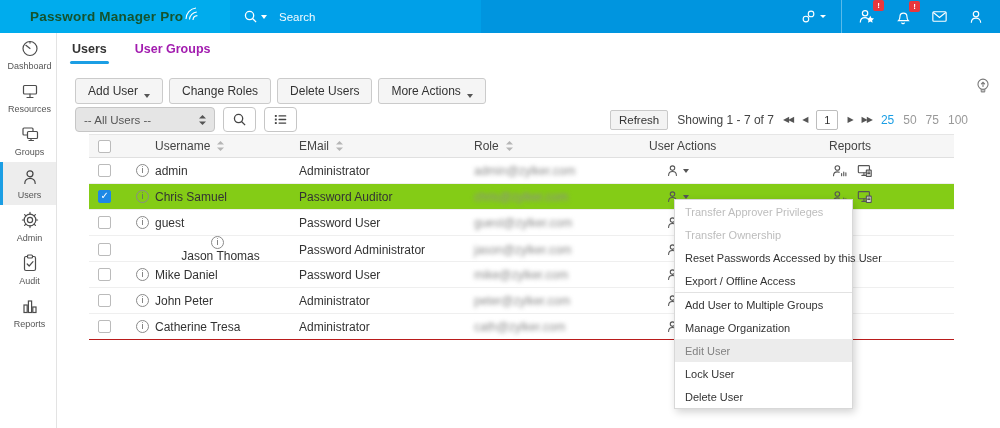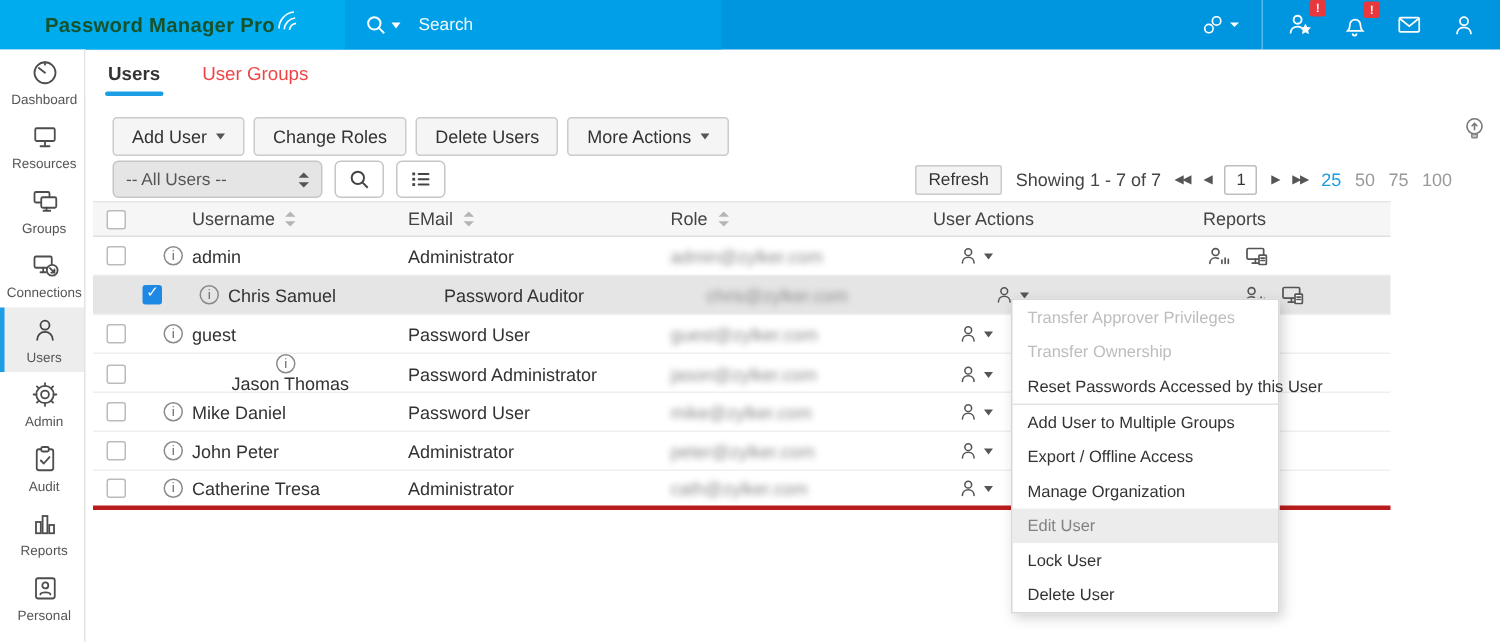--- a/index.html
+++ b/index.html
@@ -21,46 +21,46 @@
   .badge { position:absolute; top:-7px; right:-8px; min-width:11px; height:11px; background:#e8373d; color:#fff; font-size:8px; font-weight:bold; text-align:center; line-height:11px; border-radius:2px; padding:0 2px; }
 
   
   .sidebar { position:absolute; top:33px; left:0; width:57px; height:395px; background:#fff; border-right:1px solid #e3e3e3; }
   .side-item { width:100%; height:43px; display:flex; flex-direction:column; align-items:center; justify-content:center; cursor:pointer; border-left:3px solid transparent; }
   .side-item .lbl { font-size:9px; color:#555; margin-top:3px; }
   .side-item.active { background:#ededed; border-left:3px solid #1b9ee4; }
 
   
   .tabbar { position:absolute; top:35px; left:57px; right:0; height:30px; display:flex; align-items:center; padding-left:13px; background:#fff; }
-  .tab { position:relative; font-size:12.5px; color:#ef4444; margin-right:24px; padding:6px 2px 9px; cursor:pointer; }
+  .tab { position:relative; font-size:12.5px; color:#a21caf; margin-right:24px; padding:6px 2px 9px; cursor:pointer;font-weight:bold; }
   .tab.active { color:#333; font-weight:bold; }
   .tab.active::after { content:""; position:absolute; left:0; right:0; bottom:1px; height:3px; background:#1b9ee4; border-radius:2px; }
 
   
   .toolbar { position:absolute; top:78px; left:75px; display:flex; gap:6px; }
-  .btn { display:inline-flex; align-items:center; gap:6px; background:#f5f5f5; border:1px solid #cbcbcb; border-radius:3px; font-size:12px; color:#333; padding:5px 12px; cursor:pointer; white-space:nowrap; }
+  .btn { display:inline-flex; align-items:flex-end; gap:6px; background:#f5f5f5; border:1px solid #cbcbcb; border-radius:3px; font-size:12px; color:#333; padding:5px 12px; cursor:pointer; white-space:nowrap; }
   .caret-d { width:0; height:0; border-left:3.5px solid transparent; border-right:3.5px solid transparent; border-top:4.5px solid #555; display:inline-block; }
 
   
   .filterrow { position:absolute; top:107px; left:75px; right:32px; height:25px; display:flex; align-items:center; }
   .select { width:140px; height:25px; border:1px solid #c6c6c6; border-radius:4px; display:flex; align-items:center; justify-content:space-between; padding:0 7px 0 8px; font-size:11.5px; color:#555; background:#e5e5e5; cursor:pointer; }
   .sq-btn { width:33px; height:25px; border:1px solid #c6c6c6; border-radius:4px; background:#fff; display:flex; align-items:center; justify-content:center; margin-left:8px; cursor:pointer; }
   .pager { margin-left:auto; display:flex; align-items:center; gap:9px; }
   .refresh { background:#f3f3f3; border:1px solid #c9c9c9; border-radius:2px; font-size:11.5px; color:#333; padding:3px 8px; cursor:pointer; }
   .showing { font-size:12px; color:#444; }
   .pg-arrow { font-size:8px; color:#555; cursor:pointer; letter-spacing:-1px; line-height:1; }
   .pg-box { width:22px; height:20px; border:1px solid #bdbdbd; border-radius:2px; font-size:11px; color:#333; display:flex; align-items:center; justify-content:center; background:#fff; }
   .pg-size { font-size:12px; color:#999; cursor:pointer; }
   .pg-size.active { color:#1b9ee4; }
 
   
-  .table { position:absolute; top:134px; left:62px; width:865px; }
+  .table { position:absolute; top:134px; left:89px; width:865px; }
   .trow { display:grid; grid-template-columns:33px 177px 175px 175px 180px auto; align-items:center; height:26px; border-bottom:1px solid #efefef; background:#fff; font-size:12px; color:#333; }
   .trow.thead { height:24px; background:#f6f6f6; border-top:1px solid #e6e6e6; border-bottom:1px solid #e0e0e0; color:#444; }
-  .trow.selected { background:#e5e5e5;padding-left:24px; }
+  .trow.selected { background:#84cc16; }
   .cell { display:flex; align-items:center; }
   .cb { width:13px; height:13px; border:1px solid #bbb; border-radius:2px; background:#fff; margin-left:9px; cursor:pointer; position:relative; }
   .cb.checked { background:#1e88e5; border-color:#1e88e5; }
   .cb.checked::after { content:"\2713"; position:absolute; left:1.5px; top:-1px; color:#fff; font-size:10px; font-weight:bold; }
   .info-i { width:13px; height:13px; border:1px solid #8a8a8a; border-radius:50%; color:#666; font-size:9px; line-height:11px; text-align:center; flex:0 0 13px; cursor:pointer; }
   .info-i::after { content:"i"; }
   .uname { margin-left:6px; }
   .sort { margin-left:6px; display:inline-flex; }
   .email-blur { color:#8d8d8d; filter:blur(2px); font-size:12px; }
   .ua-cell { padding-left:16px; cursor:pointer; }
@@ -162,29 +162,20 @@
       <span class="lbl">Resources</span>
     </div>
     <div class="side-item">
       <svg width="20" height="20" viewBox="0 0 20 20" fill="none" stroke="#4d4d4d" stroke-width="1.2" stroke-linecap="round">
         <rect x="3" y="4" width="10" height="7" rx="1"></rect>
           <rect x="7.5" y="7.5" width="10" height="7" rx="1" fill="#fff"></rect>
           <path d="M11 14.5v2 M9 16.5h4.5"></path>
       </svg>
       <span class="lbl">Groups</span>
     </div>
-    <div class="side-item">
-      <svg width="20" height="20" viewBox="0 0 20 20" fill="none" stroke="#4d4d4d" stroke-width="1.2" stroke-linecap="round">
-        <rect x="3" y="4" width="11.5" height="7.5" rx="1"></rect>
-          <path d="M7 14.5h3.5 M8.8 11.5v3"></path>
-        <circle cx="14.8" cy="13.2" r="3.6" fill="#fff"></circle>
-          <path d="M13.3 11.7l3 3 M16.3 12.6v2.1h-2.1"></path>
-      </svg>
-      <span class="lbl">Connections</span>
-    </div>
     <div class="side-item active">
       <svg width="20" height="20" viewBox="0 0 20 20" fill="none" stroke="#444" stroke-width="1.2" stroke-linecap="round">
         <circle cx="10" cy="6.8" r="3"></circle>
           <path d="M4.8 16.5c0-3.2 2.3-5.2 5.2-5.2s5.2 2 5.2 5.2"></path>
       </svg>
       <span class="lbl">Users</span>
     </div>
     <div class="side-item">
       <svg width="20" height="20" viewBox="0 0 20 20" fill="none" stroke="#4d4d4d" stroke-width="1.2" stroke-linecap="round">
         <circle cx="10" cy="10" r="2.6"></circle>
@@ -201,28 +192,20 @@
       </svg>
       <span class="lbl">Audit</span>
     </div>
     <div class="side-item">
       <svg width="20" height="20" viewBox="0 0 20 20" fill="none" stroke="#4d4d4d" stroke-width="1.2">
         <rect x="4" y="9" width="3.2" height="7.5"></rect>
           <rect x="8.4" y="5" width="3.2" height="11.5"></rect>
           <rect x="12.8" y="11" width="3.2" height="5.5"></rect>
       </svg>
       <span class="lbl">Reports</span>
-    </div>
-    <div class="side-item">
-      <svg width="20" height="20" viewBox="0 0 20 20" fill="none" stroke="#4d4d4d" stroke-width="1.2" stroke-linecap="round">
-        <rect x="4" y="3.5" width="12.5" height="13.5" rx="1.5"></rect>
-          <circle cx="10.2" cy="8.3" r="2"></circle>
-          <path d="M6.9 14.3c.4-1.8 6.3-1.8 6.7 0"></path>
-      </svg>
-      <span class="lbl">Personal</span>
     </div>
   </div>
 
   <div class="tabbar">
     <div class="tab active">Users</div>
     <div class="tab">User Groups</div>
   </div>
 
   <div class="toolbar">
     <button class="btn">
@@ -476,21 +459,21 @@
       <div class="cell ua-cell">
         <svg width="15" height="15" viewBox="0 0 20 20" fill="none" stroke="#555" stroke-width="1.4" stroke-linecap="round">
           <circle cx="10" cy="6.8" r="3"></circle>
             <path d="M4.8 16.5c0-3.2 2.3-5.2 5.2-5.2s5.2 2 5.2 5.2"></path>
         </svg>
         <span class="caret-d" style="margin-left:3px;"></span>
       </div>
       <div class="cell rep-cell"></div>
     </div>
 
-    <div class="trow" style="border-bottom:3px solid #b91c1c;">
+    <div class="trow" style="border-bottom:1px solid #b91c1c;">
       <div class="cell">
           <span class="cb"></span>
         </div>
       <div class="cell" style="padding-left:14px;">
         <span class="info-i"></span>
         <span class="uname">Catherine Tresa</span>
       </div>
       <div class="cell">Administrator</div>
       <div class="cell">
           <span class="email-blur">cath@zylker.com</span>
@@ -503,21 +486,21 @@
         <span class="caret-d" style="margin-left:3px;"></span>
       </div>
       <div class="cell rep-cell"></div>
     </div>
   </div>
 
   <div class="menu">
     <div class="mi disabled">Transfer Approver Privileges</div>
     <div class="mi disabled">Transfer Ownership</div>
     <div class="mi">Reset Passwords Accessed by this User</div>
+    <div class="mi">Export / Offline Access</div>
     <div class="mi divider">Add User to Multiple Groups</div>
-    <div class="mi">Export / Offline Access</div>
     <div class="mi">Manage Organization</div>
     <div class="mi hl">Edit User</div>
     <div class="mi">Lock User</div>
     <div class="mi">Delete User</div>
   </div>
 
 </div>
 
 </body></html>

